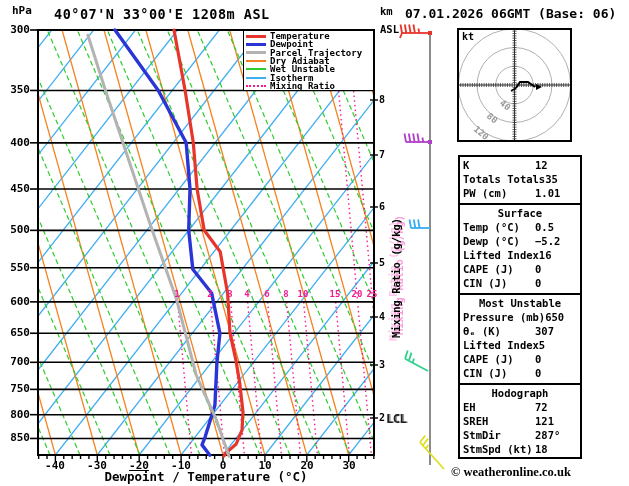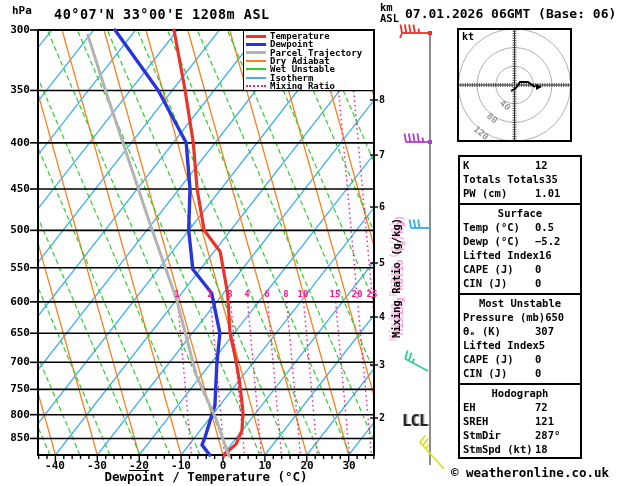--- a/index.html
+++ b/index.html
@@ -4,26 +4,26 @@
 <style>
   html,body{margin:0;padding:0;background:#fff;}
   .stage{position:relative;width:629px;height:486px;background:#fff;overflow:hidden;
          font-family:"DejaVu Sans Mono","Liberation Mono",monospace;}
   .stage *{box-sizing:border-box;}
   svg{position:absolute;left:0;top:0;}
   .lbl{position:absolute;white-space:nowrap;font-weight:bold;color:#000;}
   #title{left:54px;top:6px;font-size:13.5px;letter-spacing:.5px;}
   #datetime{left:405px;top:6px;font-size:13px;}
   #hpa{left:12px;top:4px;font-size:11px;}
-  #kmasl{left:380px;top:2px;font-size:10.5px;line-height:11px;white-space:pre;}
+  #kmasl{left:380px;top:2px;font-size:10.5px;line-height:18px;white-space:pre;}
   #xlabel{left:206px;top:469px;transform:translateX(-50%);font-size:12.5px;}
   #mixlabel{left:396px;top:278px;transform:translate(-50%,-50%) rotate(-90deg);font-size:10.5px;
             text-shadow:3px 3px 0 #fb9ed9,-3px -3px 0 #fdc6e8;}
-  #lcl{left:386px;top:412px;font-size:15px;color:#222;letter-spacing:-.5px;text-shadow:1.5px 0 0 #999;margin-left:16px;}
-  #credit{left:451px;top:465px;font-size:12.5px;}
+  #lcl{left:386px;top:412px;font-size:12px;color:#222;letter-spacing:-.5px;text-shadow:1.5px 0 0 #999;}
+  #credit{left:451px;top:465px;font-size:12.5px;font-family:Liberation Serif, serif;}
   #legend{position:absolute;left:243px;top:30px;width:131px;height:61px;background:#fff;
           border:1.5px solid #000;padding:1px 2px 0 2px;display:flex;flex-direction:column;justify-content:space-around;}
   .lrow{display:flex;align-items:center;height:8px;}
   .lswatch{width:20px;flex:0 0 20px;margin-right:4px;}
   .llabel{font-size:9px;font-weight:bold;line-height:8px;}
   #hodo{position:absolute;left:457px;top:28px;width:115px;height:114px;border:2px solid #000;background:#fff;}
   #hodo svg{left:0;top:0;}
   #kt{left:3px;top:1px;font-size:10px;position:absolute;font-weight:bold;}
   #panel{position:absolute;left:458px;top:155px;width:124px;height:304px;border:2px solid #000;background:#fff;
          font-size:10.5px;font-weight:bold;display:flex;flex-direction:column;justify-content:space-between;}

